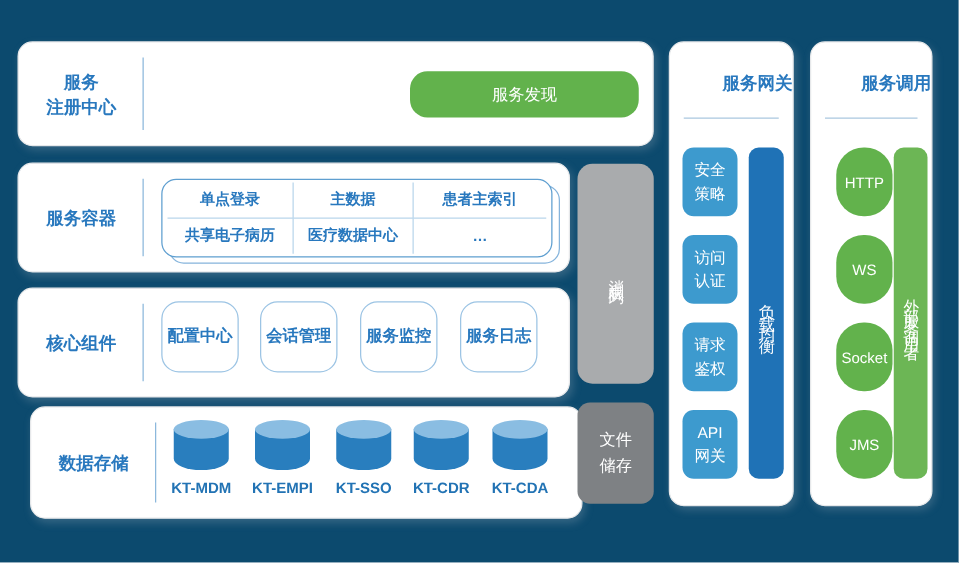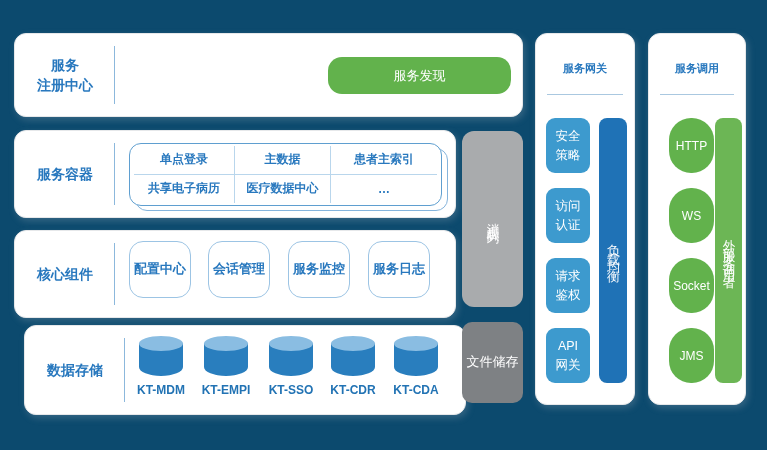--- a/index.html
+++ b/index.html
@@ -72,29 +72,29 @@
   .cyl-top { position:absolute; left:0; top:0; width:100%; height:15px; background:#8abde2; border-radius:50%; }
   .db-label { margin-top:7px; color:#2273b4; font-weight:bold; font-size:12px; }
 
   
   #mq {
     position:absolute; left:462px; top:131px; width:61px; height:176px;
     background:#a9abad; border-radius:12px; display:flex; align-items:center; justify-content:center;
   }
   #fs {
     position:absolute; left:462px; top:322px; width:61px; height:81px;
-    background:#7e8184; border-radius:10px; display:flex; flex-direction:row;
+    background:#7e8184; border-radius:10px; display:flex; flex-direction:column;
     align-items:center; justify-content:center; color:#fff; font-size:13px; line-height:1.55;
   }
   .vtext { writing-mode:vertical-lr; text-orientation:upright; color:#fff; }
   #mq .vtext { font-size:12.5px; letter-spacing:3px; }
 
   
-  .col-title { position:absolute; top:56px; left:0; right:0; text-align:center;
-    color:#2878be; font-weight:bold; font-size:11px; transform:translateY(-100%); padding-bottom:14px; }
+  .col-title { position:absolute; top:56px; left:0; right:0; text-align:right;
+    color:#2878be; font-weight:bold; font-size:14px; transform:translateY(-100%); padding-bottom:14px; }
   .col-title span { display:inline-block; }
   .col-div { position:absolute; top:60px; left:11px; right:11px; height:1px; background:#aac8e0; }
 
   .gw-box {
     position:absolute; left:10px; width:44px; height:55px; background:#3d9ace; border-radius:9px;
     color:#fff; font-size:12.5px; line-height:1.5; display:flex; flex-direction:column;
     align-items:center; justify-content:center; 
   }
   .gw-bar {
     position:absolute; left:63px; top:84px; width:28px; height:265px;

